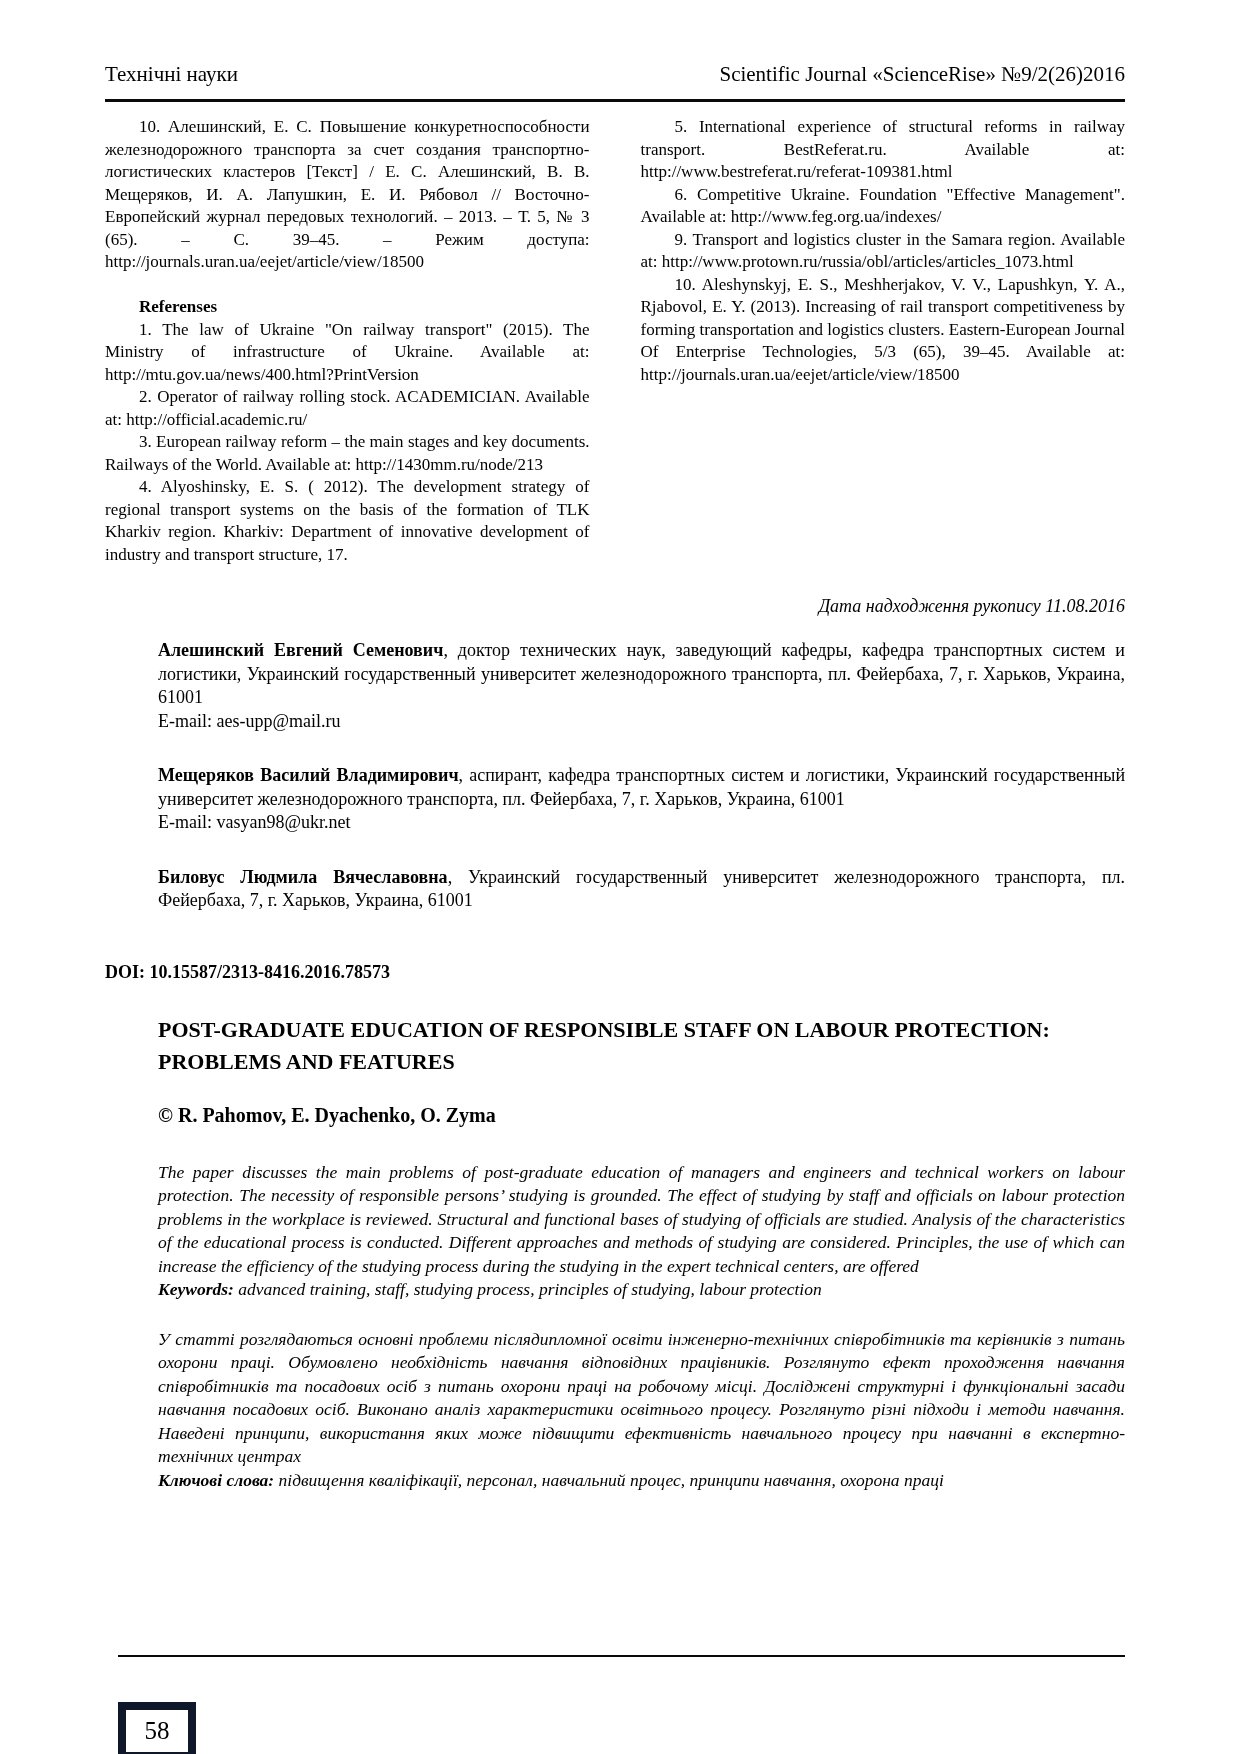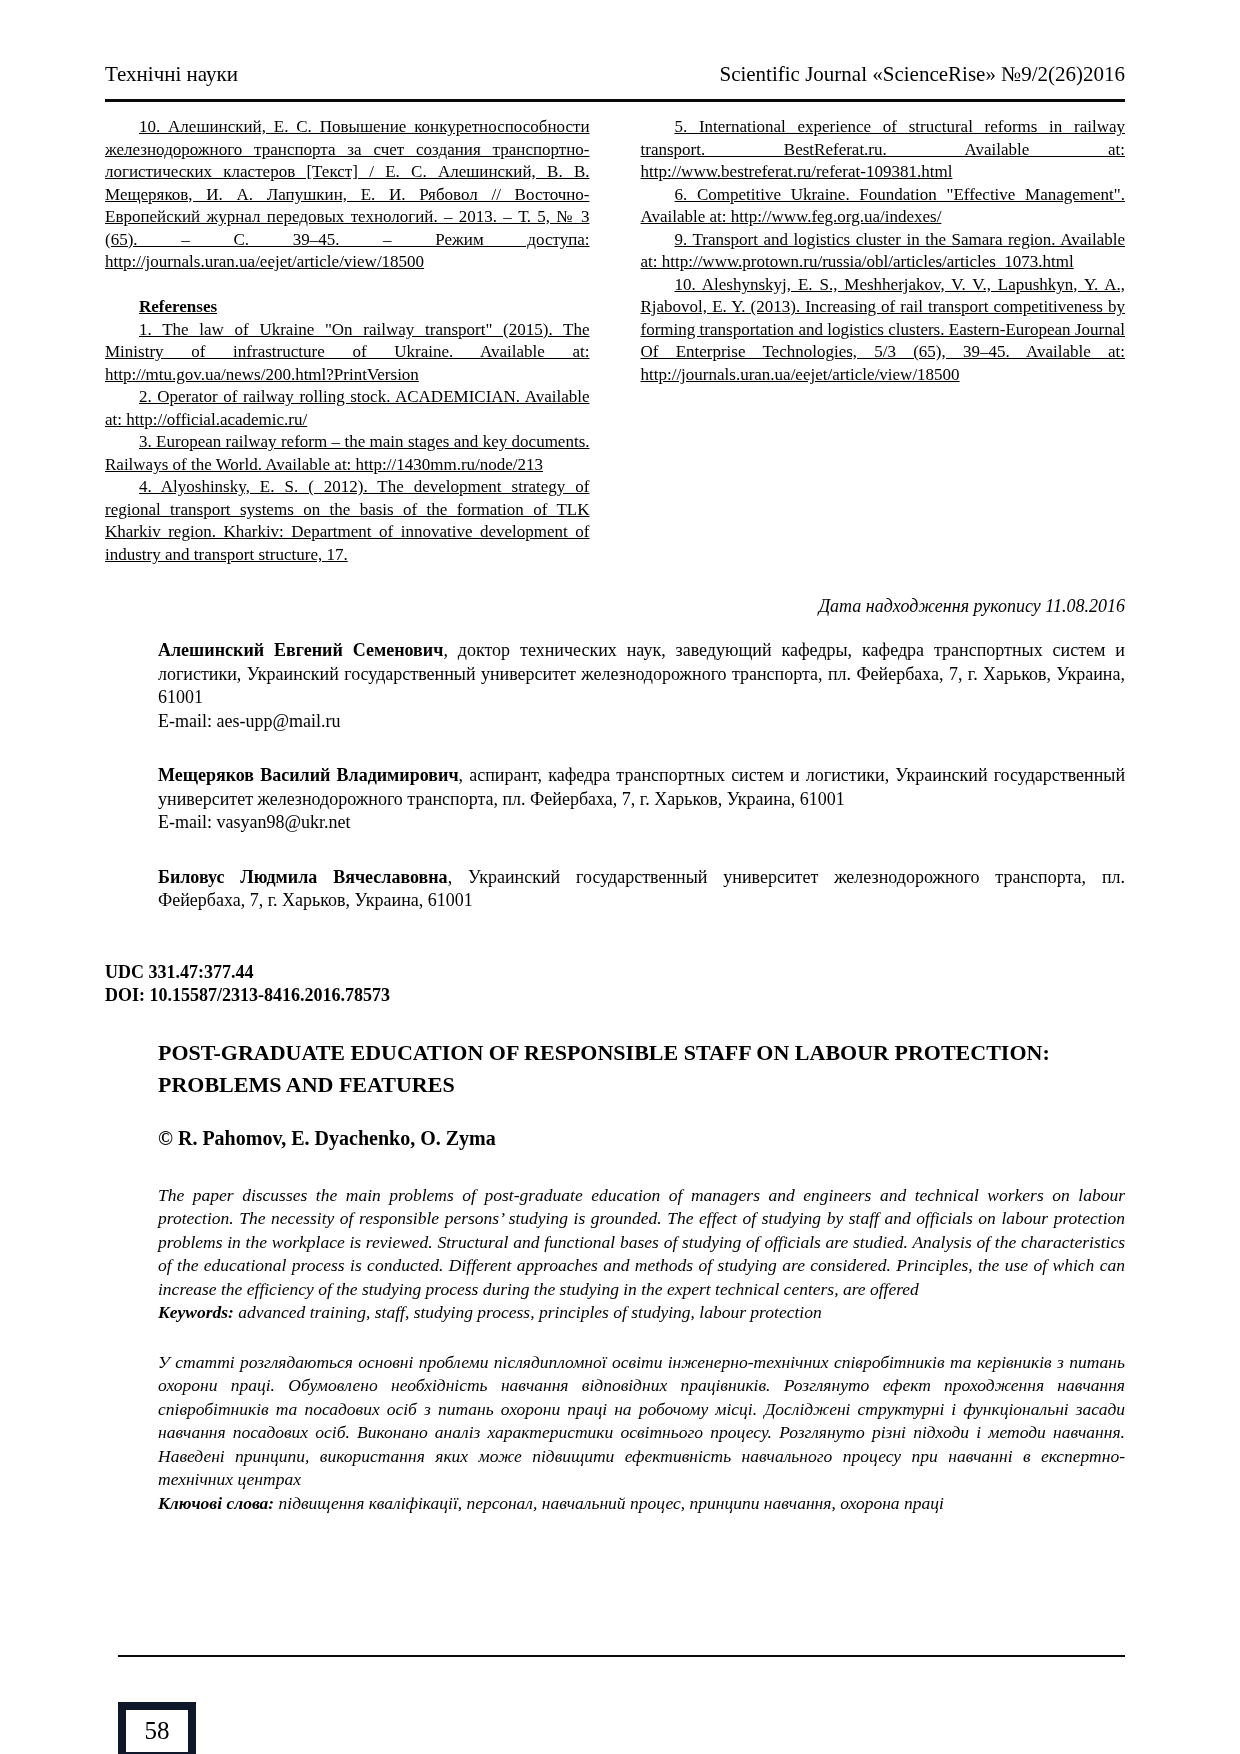--- a/index.html
+++ b/index.html
@@ -6,21 +6,21 @@
   body{width:1240px;height:1754px;position:relative;color:#000;
        font-family:"Liberation Serif","DejaVu Serif",serif;}
   .page{position:relative;width:1240px;height:1754px;overflow:hidden;}
   .content{position:absolute;left:105px;top:62px;width:1020px;}
 
   .header{display:flex;justify-content:space-between;align-items:baseline;
           font-size:21px;line-height:1.15;padding-bottom:13px;
           border-bottom:3px solid #0a0a0a;}
 
   .columns{margin-top:14px;display:flex;gap:51px;
-           font-size:17px;line-height:22.5px;text-align:justify;text-decoration:underline;}
+           font-size:17px;line-height:22.5px;text-align:justify;}
   .col{flex:1;min-width:0;}
   p.ref{margin:0;text-indent:34px;}
   .ref-heading{margin:22.5px 0 0 0;text-indent:34px;font-weight:bold;}
 
   .received{margin:30px 0 0 0;text-align:right;font-style:italic;font-size:18px;}
 
   .authors{margin-top:22px;padding-left:53px;font-size:18px;
            line-height:23.5px;text-align:justify;}
   .author-block{margin-bottom:31px;}
   .author-block:last-child{margin-bottom:0;}
@@ -54,21 +54,21 @@
 
     <div class="header">
       <span>Технічні науки</span>
       <span>Scientific Journal «ScienceRise» №9/2(26)2016</span>
     </div>
 
     <div class="columns">
       <div class="col">
         <p class="ref">10. Алешинский, Е. С. Повышение конкуретноспособности железнодорожного транспорта за счет создания транспортно-логистических кластеров [Текст] / Е. С. Алешинский, В. В. Мещеряков, И. А. Лапушкин, Е. И. Рябовол // Восточно-Европейский журнал передовых технологий. – 2013. – Т. 5, № 3 (65). – С. 39–45. – Режим доступа: http://journals.uran.ua/eejet/article/view/18500</p>
         <p class="ref-heading">Referenses</p>
-        <p class="ref">1. The law of Ukraine "On railway transport" (2015). The Ministry of infrastructure of Ukraine. Available at: http://mtu.gov.ua/news/200.html?PrintVersion</p>
+        <p class="ref">1. The law of Ukraine "On railway transport" (2015). The Ministry of infrastructure of Ukraine. Available at: http://mtu.gov.ua/news/400.html?PrintVersion</p>
         <p class="ref">2. Operator of railway rolling stock. ACADEMICIAN. Available at: http://official.academic.ru/</p>
         <p class="ref">3. European railway reform – the main stages and key documents. Railways of the World. Available at: http://1430mm.ru/node/213</p>
         <p class="ref">4. Alyoshinsky, E. S. ( 2012). The development strategy of regional transport systems on the basis of the formation of TLK Kharkiv region. Kharkiv: Department of innovative development of industry and transport structure, 17.</p>
       </div>
       <div class="col">
         <p class="ref">5. International experience of structural reforms in railway transport. BestReferat.ru. Available at: http://www.bestreferat.ru/referat-109381.html</p>
         <p class="ref">6. Competitive Ukraine. Foundation "Effective Management". Available at: http://www.feg.org.ua/indexes/</p>
         <p class="ref">9. Transport and logistics cluster in the Samara region. Available at: http://www.protown.ru/russia/obl/articles/articles_1073.html</p>
         <p class="ref">10. Aleshynskyj, E. S., Meshherjakov, V. V., Lapushkyn, Y. A., Rjabovol, E. Y. (2013). Increasing of rail transport competitiveness by forming transportation and logistics clusters. Eastern-European Journal Of Enterprise Technologies, 5/3 (65), 39–45. Available at: http://journals.uran.ua/eejet/article/view/18500</p>
       </div>
@@ -84,21 +84,20 @@
       <div class="author-block">
         <p><b>Мещеряков Василий Владимирович</b><span>, аспирант, кафедра транспортных систем и логистики, Украинский государственный университет железнодорожного транспорта, пл. Фейербаха, 7, г. Харьков, Украина, 61001</span></p>
         <p>E-mail: vasyan98@ukr.net</p>
       </div>
       <div class="author-block">
         <p><b>Биловус Людмила Вячеславовна</b><span>, Украинский государственный университет железнодорожного транспорта, пл. Фейербаха, 7, г. Харьков, Украина, 61001</span></p>
       </div>
     </div>
 
     <div class="udc-block">
-      <p>UDC 331.47:377.44</p>
       <p>DOI: 10.15587/2313-8416.2016.78573</p>
     </div>
 
     <h1 class="title">POST-GRADUATE EDUCATION OF RESPONSIBLE STAFF ON LABOUR PROTECTION: PROBLEMS AND FEATURES</h1>
 
     <p class="copyright">© R. Pahomov, E. Dyachenko, O. Zyma</p>
 
     <div class="abstract en">
       <p>The paper discusses the main problems of post-graduate education of managers and engineers and technical workers on labour protection. The necessity of responsible persons’ studying is grounded. The effect of studying by staff and officials on labour protection problems in the workplace is reviewed. Structural and functional bases of studying of officials are studied. Analysis of the characteristics of the educational process is conducted. Different approaches and methods of studying are considered. Principles, the use of which can increase the efficiency of the studying process during the studying in the expert technical centers, are offered</p>
       <p class="kw"><b><i>Keywords:</i></b><i> advanced training, staff, studying process, principles of studying, labour protection</i></p>

